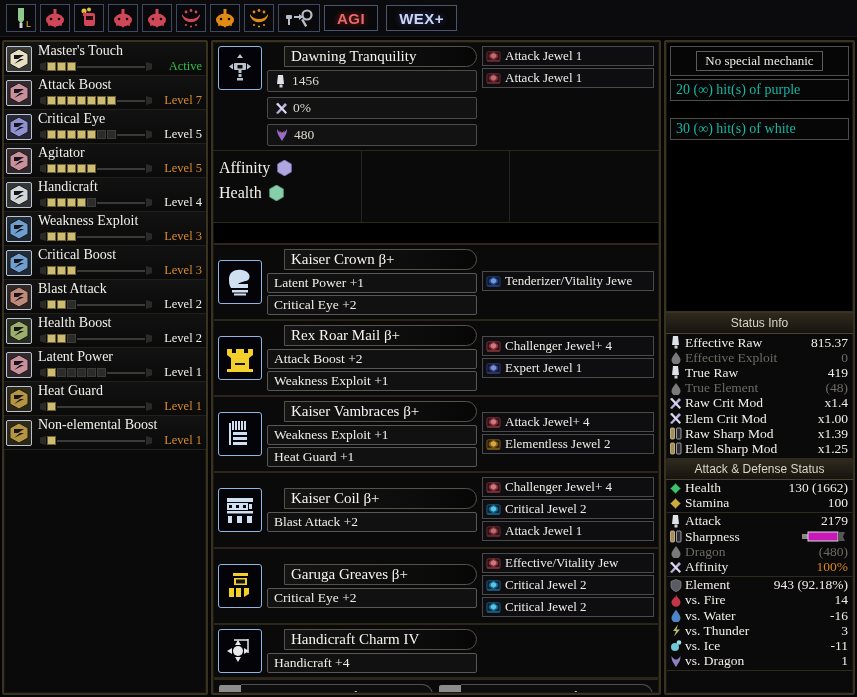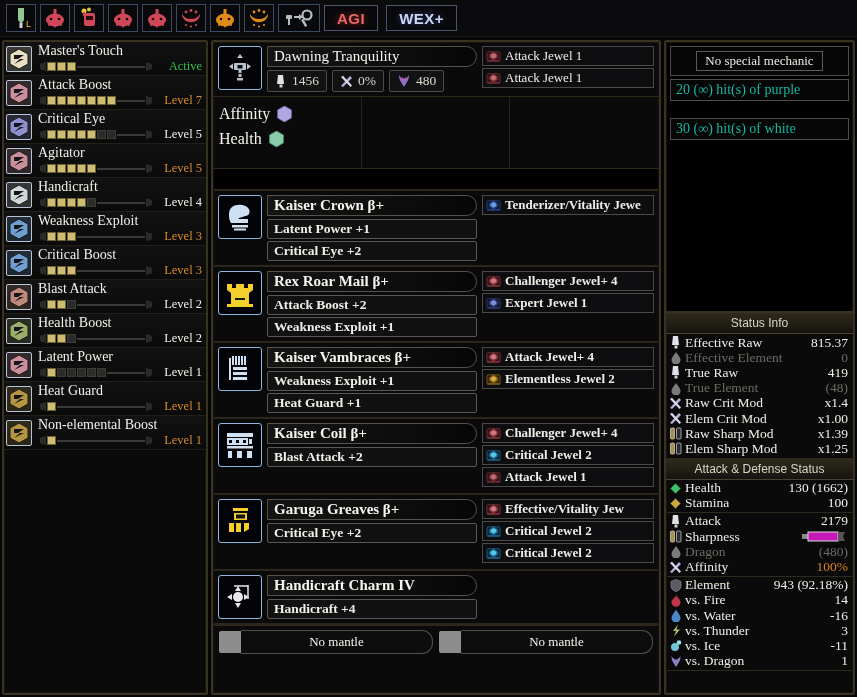--- a/index.html
+++ b/index.html
@@ -140,22 +140,23 @@
     background: linear-gradient(90deg,#141414 0%,#0c0c0c 70%, #060606 100%);
     border: 1px solid #575249;
     border-radius: 0 12px 12px 0;
     height: 21px;
     display: flex; align-items: center;
     padding-left: 6px;
     font-size: 15px;
     color: #f6f4ee;
     white-space: nowrap; overflow: hidden;
     margin-bottom: 3px;
-  }
-  .wstats { display: flex; gap: 5px; }
+    margin-left: 17px;
+  }
+  .wstats { display: flex; gap: 5px; flex-direction: column; }
   .wstat {
     height: 22px;
     border: 1px solid #4b4b4b;
     background: #121212;
     border-radius: 2px;
     display: flex; align-items: center; gap: 5px;
     padding: 0 7px;
     font-size: 13.5px;
     color: #ddd9cf;
   }
@@ -198,22 +199,21 @@
   .hexgem { width: 15px; height: 16px; }
 
   .gap-strip { height: 22px; background: #000; border-bottom: 2px solid #2d2819; }
 
   
   .armor-row {
     display: flex;
     gap: 5px;
     padding: 4px 5px;
     border-bottom: 2px solid #2b2619;
-    align-items: flex-start;
-    font-weight: bold;
+    align-items: center;
   }
   .arm-mid { flex: 1 1 auto; min-width: 0; width: 218px; }
   .skillchip {
     height: 20px;
     background: #111111;
     border: 1px solid #585858;
     border-radius: 2px;
     display: flex; align-items: center;
     padding-left: 6px;
     font-size: 13.5px;
@@ -1035,21 +1035,21 @@
           </span>
           <span class="stat-label">Effective Raw</span>
           <span class="stat-val">815.37</span>
         </div>
         <div class="stat-row">
           <span class="stat-ico">
             <svg width="12" height="13" viewBox="0 0 12 13">
               <path d="M6 1 C9 5 10.5 7 10.5 9 A4.5 4.5 0 0 1 1.5 9 C1.5 7 3 5 6 1 Z" fill="#7a7a7a"></path>
             </svg>
           </span>
-          <span class="stat-label dim">Effective Element</span>
+          <span class="stat-label dim">Effective Exploit</span>
           <span class="stat-val dim">0</span>
         </div>
         <div class="stat-row">
           <span class="stat-ico">
             <svg width="12" height="13" viewBox="0 0 12 13">
               <path d="M3 0 h5 l1 9 h-7 z" fill="#dfe3e8"></path>
               <rect x="4.5" y="9.5" width="3" height="3" fill="#cfd3d8"></rect>
             </svg>
           </span>
           <span class="stat-label">True Raw</span>

